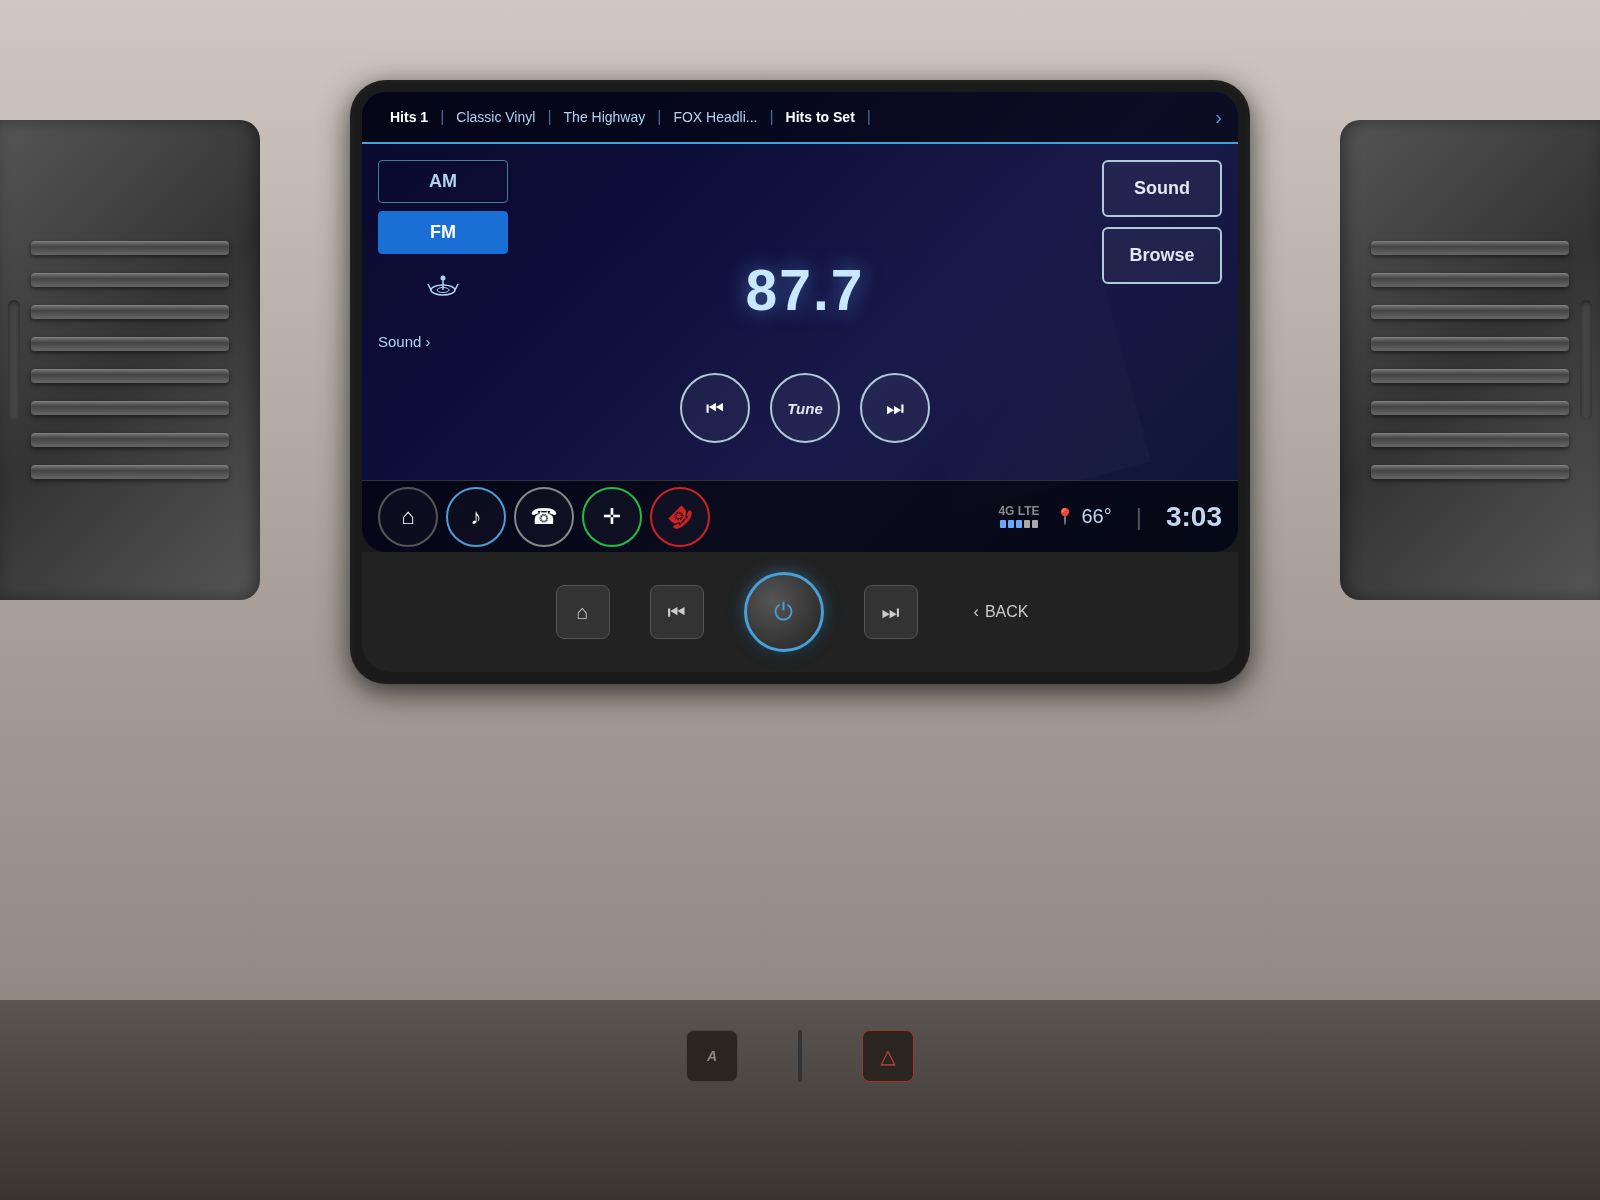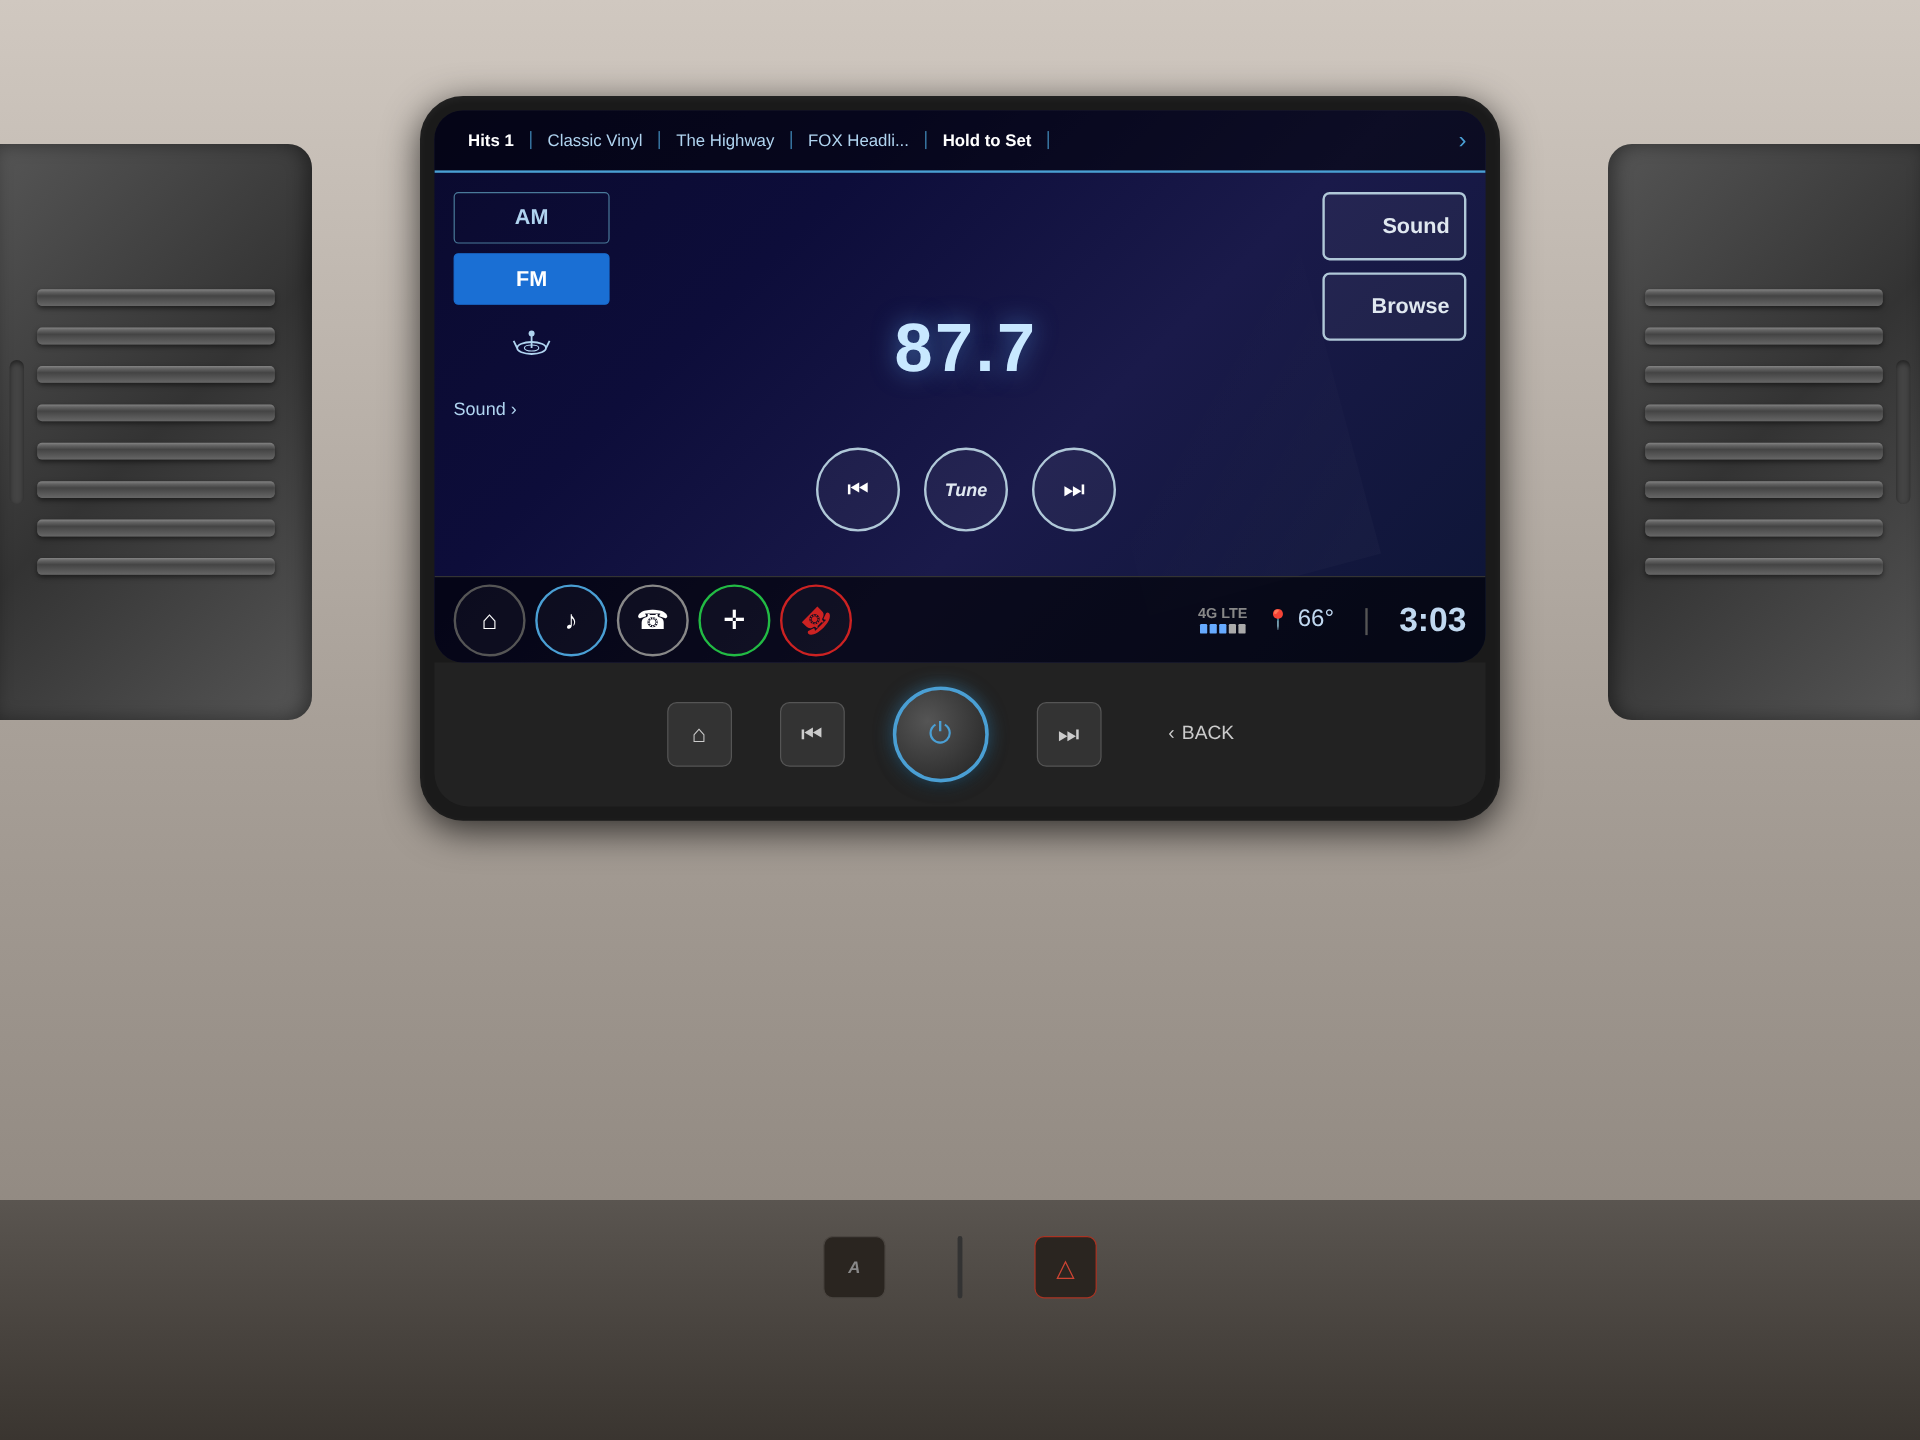--- a/index.html
+++ b/index.html
@@ -256,21 +256,21 @@
 
     .action-btn {
       border: 2px solid #b0c8d8;
       background: rgba(255,255,255,0.05);
       border-radius: 6px;
       color: #e0e8f0;
       font-size: 18px;
       font-weight: bold;
       padding: 16px 12px;
       cursor: pointer;
-      text-align: right;
+      text-align: center;
     }
 
     
     .status-bar {
       position: absolute;
       bottom: 0;
       left: 0;
       right: 0;
       background: rgba(0,0,0,0.6);
       border-top: 1px solid #333;
@@ -524,21 +524,21 @@
 
         <div class="preset-bar">
           <span class="preset-item active">Hits 1</span>
           <span class="preset-divider">|</span>
           <span class="preset-item">Classic Vinyl</span>
           <span class="preset-divider">|</span>
           <span class="preset-item">The Highway</span>
           <span class="preset-divider">|</span>
           <span class="preset-item">FOX Headli...</span>
           <span class="preset-divider">|</span>
-          <span class="preset-hold">Hold to Set</span>
+          <span class="preset-hold">Hits to Set</span>
           <span class="preset-divider">|</span>
           <span class="preset-arrow">›</span>
         </div>
 
         <div class="screen-content">
 
           <div class="left-col">
             <button class="source-btn">AM</button>
             <button class="source-btn active">FM</button>
             <div class="source-btn satellite">

